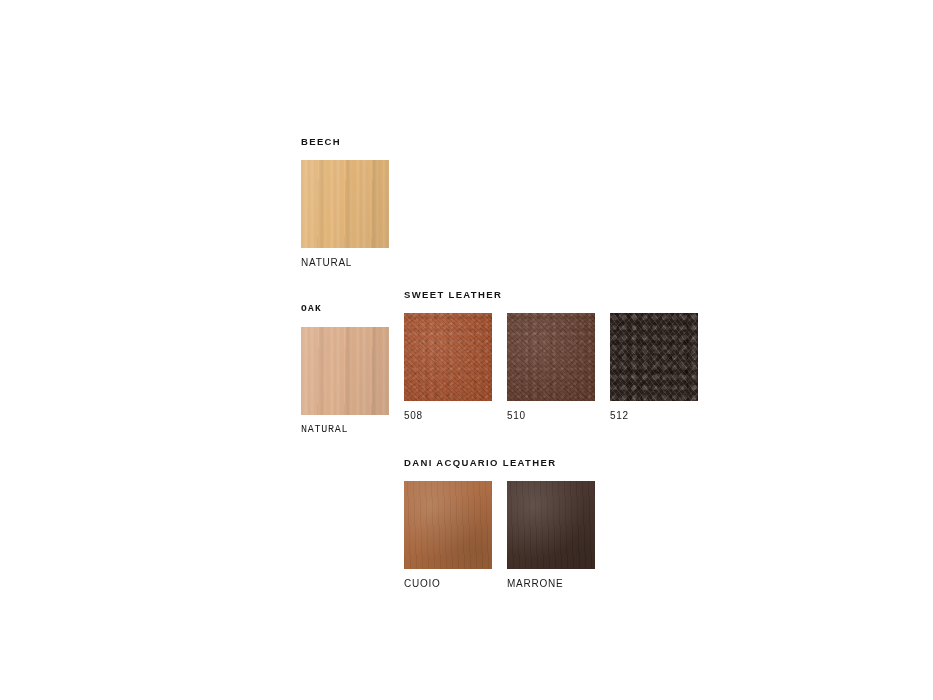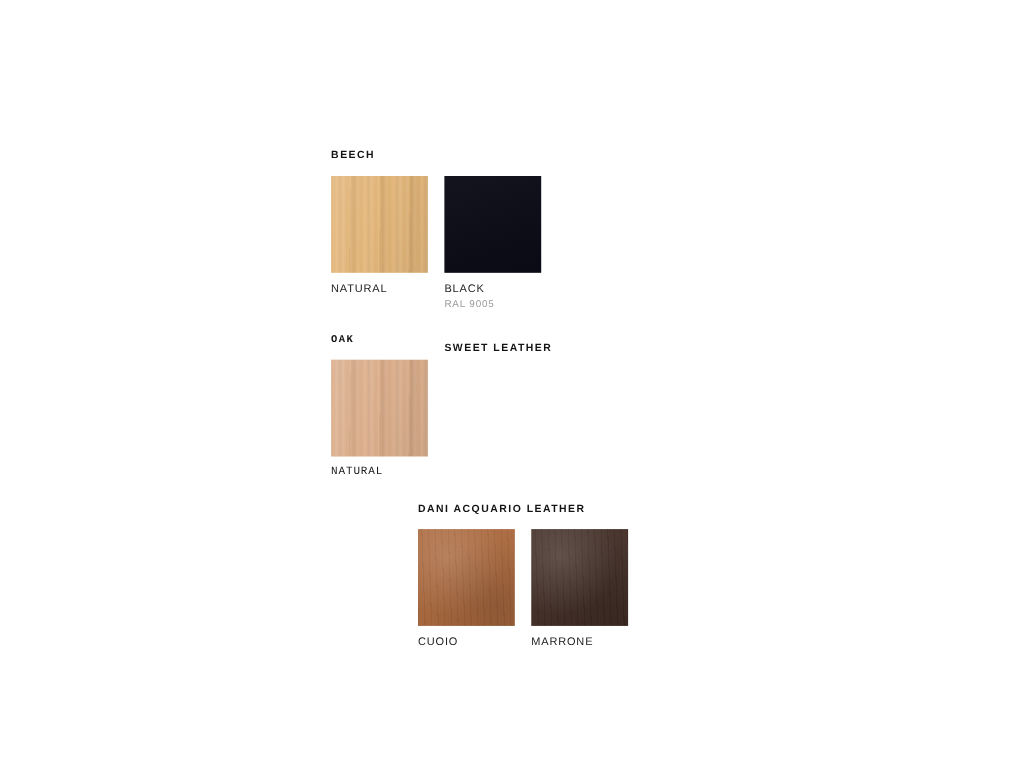--- a/index.html
+++ b/index.html
@@ -20,22 +20,22 @@
     width: 933px;
     height: 515px;
   }
 
   
   .group {
     position: absolute;
   }
   #group-beech        { left: 301px; top: 136px; }
   #group-oak          { left: 301px; top: 303px; font-family: Liberation Mono, monospace; }
-  #group-sweet        { left: 404px; top: 311px; }
-  #group-dani         { left: 380px; top: 457px; }
+  #group-sweet        { left: 404px; top: 289px; }
+  #group-dani         { left: 404px; top: 457px; }
 
   .group-heading {
     font-size: 9.5px;
     font-weight: 700;
     letter-spacing: 1.35px;
     color: #141414;
     white-space: nowrap;
     line-height: 12px;
     margin: 0 0 12px 0;
     height: 12px;
@@ -193,41 +193,54 @@
 
   <div class="group" id="group-beech">
     <div class="group-heading">BEECH</div>
     <div class="swatch-row">
 
       <div class="swatch-cell">
         <div class="swatch tex-wood" id="sw-beech-natural" style="background-color: rgb(228, 182, 121);"></div>
         <div class="caption">NATURAL</div>
       </div>
 
-      <div class="swatch-cell">
-        <div class="swatch tex-flat" id="sw-black" style="background-color: rgb(11, 11, 22);"></div>
-        <div class="caption">BLACK</div>
-        <div class="subcaption">RAL 9005</div>
-      </div>
 
     </div>
   </div>
 
   <div class="group" id="group-oak">
     <div class="group-heading">OAK</div>
     <div class="swatch-row">
       <div class="swatch-cell">
         <div class="swatch tex-wood" id="sw-oak-natural" style="background-color: rgb(220, 175, 140);"></div>
         <div class="caption">NATURAL</div>
       </div>
     </div>
   </div>
 
   <div class="group" id="group-sweet">
     <div class="group-heading">SWEET LEATHER</div>
+    <div class="swatch-row">
+
+      <div class="swatch-cell">
+        <div class="swatch tex-leather" id="sw-508" style="background-color: rgb(166, 75, 37);"></div>
+        <div class="caption">508</div>
+      </div>
+
+      <div class="swatch-cell">
+        <div class="swatch tex-leather" id="sw-510" style="background-color: rgb(94, 53, 38);"></div>
+        <div class="caption">510</div>
+      </div>
+
+      <div class="swatch-cell">
+        <div class="swatch tex-pebble" id="sw-512" style="background-color: rgb(51, 38, 32);"></div>
+        <div class="caption">512</div>
+      </div>
+
+    </div>
   </div>
 
   <div class="group" id="group-dani">
     <div class="group-heading">DANI ACQUARIO LEATHER</div>
     <div class="swatch-row">
 
       <div class="swatch-cell">
         <div class="swatch tex-smooth" id="sw-cuoio" style="background-color: rgb(169, 102, 58);"></div>
         <div class="caption">CUOIO</div>
       </div>

